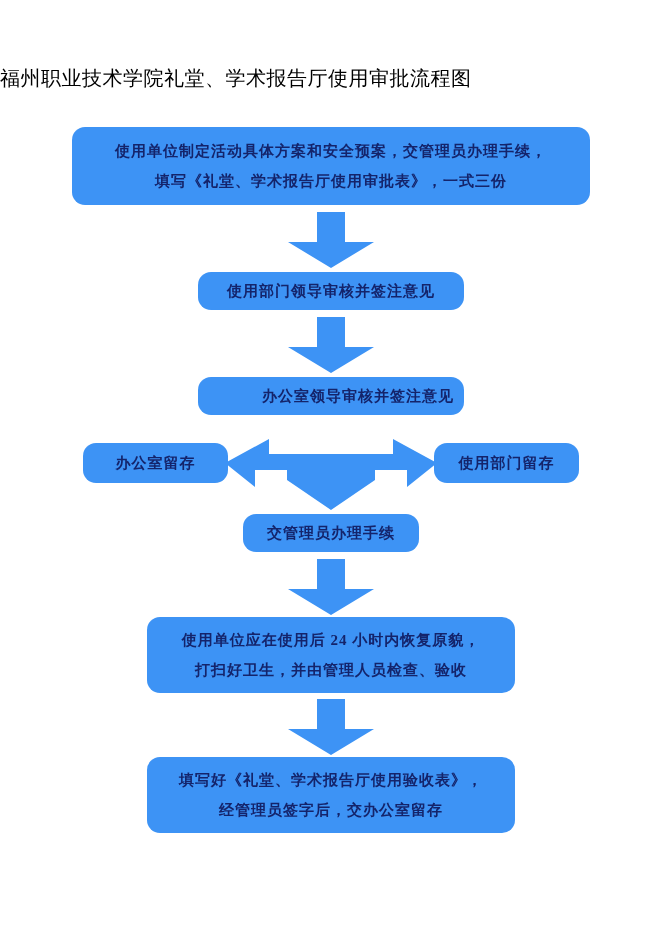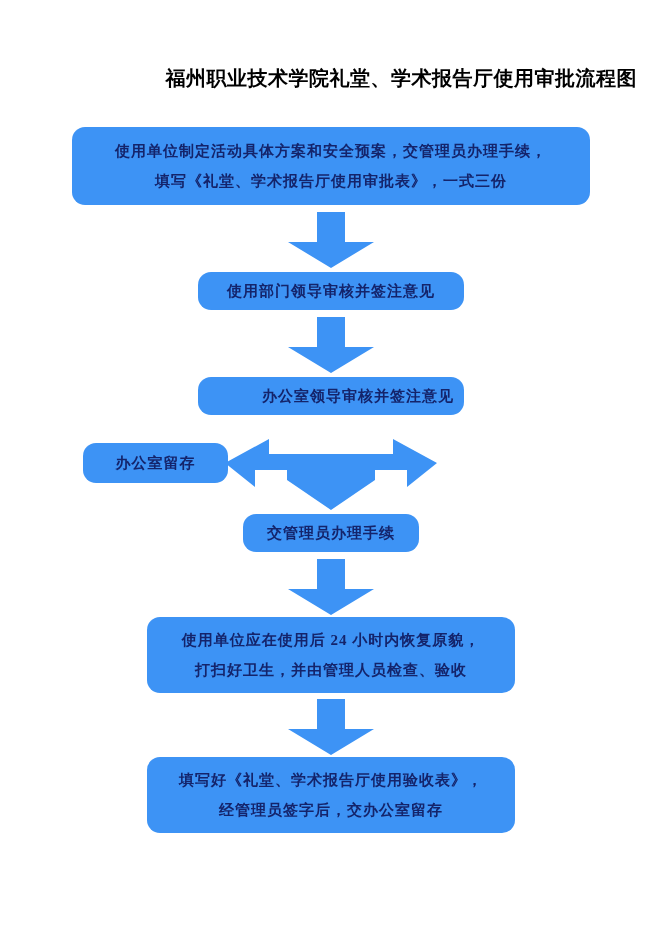--- a/index.html
+++ b/index.html
@@ -20,23 +20,23 @@
     width: 662px;
     height: 936px;
     background: #ffffff;
   }
 
   .title {
     position: absolute;
     left: 0;
     top: 64px;
     width: 637px;
-    text-align: right;
+    text-align: left;
     font-size: 20px;
-    font-weight: bold;
+    font-weight: normal;
     color: #000000;
     letter-spacing: 0.5px;
     line-height: 28px;
     white-space: nowrap;
   }
 
   .node {
     position: absolute;
     box-sizing: border-box;
     background: #3d93f5;
@@ -115,20 +115,23 @@
     <polygon fill="#3d93f5" points="0,31 44,7 44,22 84,22 84,48 62,48 62,38 30,38 30,55 0,31"></polygon>
     <polygon fill="#3d93f5" points="212,31 168,7 168,22 128,22 128,48 150,48 150,38 182,38 182,55 212,31"></polygon>
     <polygon fill="#3d93f5" points="84,22 128,22 128,48 150,48 106,78 62,48 84,48"></polygon>
     <rect x="84" y="22" width="44" height="26" fill="#3d93f5"></rect>
   </svg>
 
   <div class="node" id="node-office-file">
     <span class="ln">办公室留存</span>
   </div>
 
+  <div class="node" id="node-dept-file">
+    <span class="ln">使用部门留存</span>
+  </div>
 
   <div class="node" id="node-manager">
     <span class="ln">交管理员办理手续</span>
   </div>
 
   <svg class="arrow-down" id="arrow-manager-restore" style="left:288px; top:559px;" width="86" height="56" viewBox="0 0 86 56">
     <polygon points="29,0 57,0 57,30 86,30 43,56 0,30 29,30" fill="#3d93f5"></polygon>
   </svg>
 
   <div class="node" id="node-restore">

